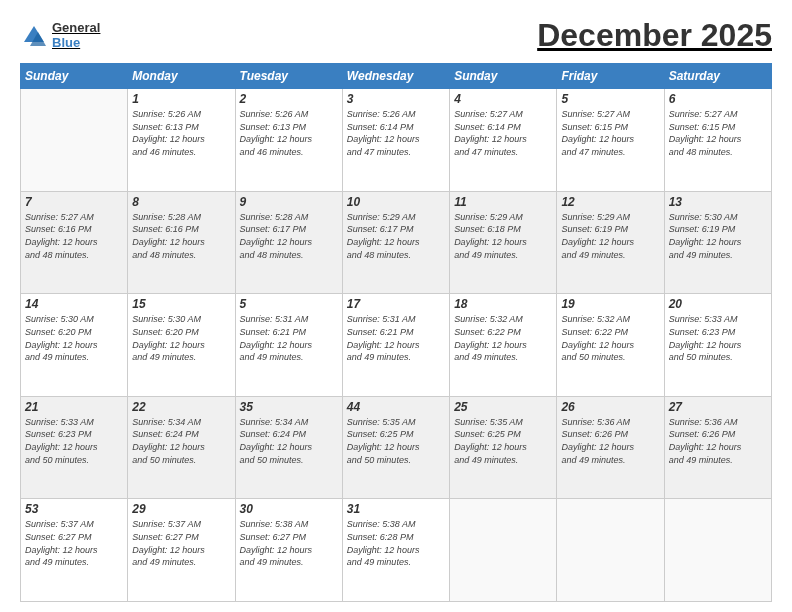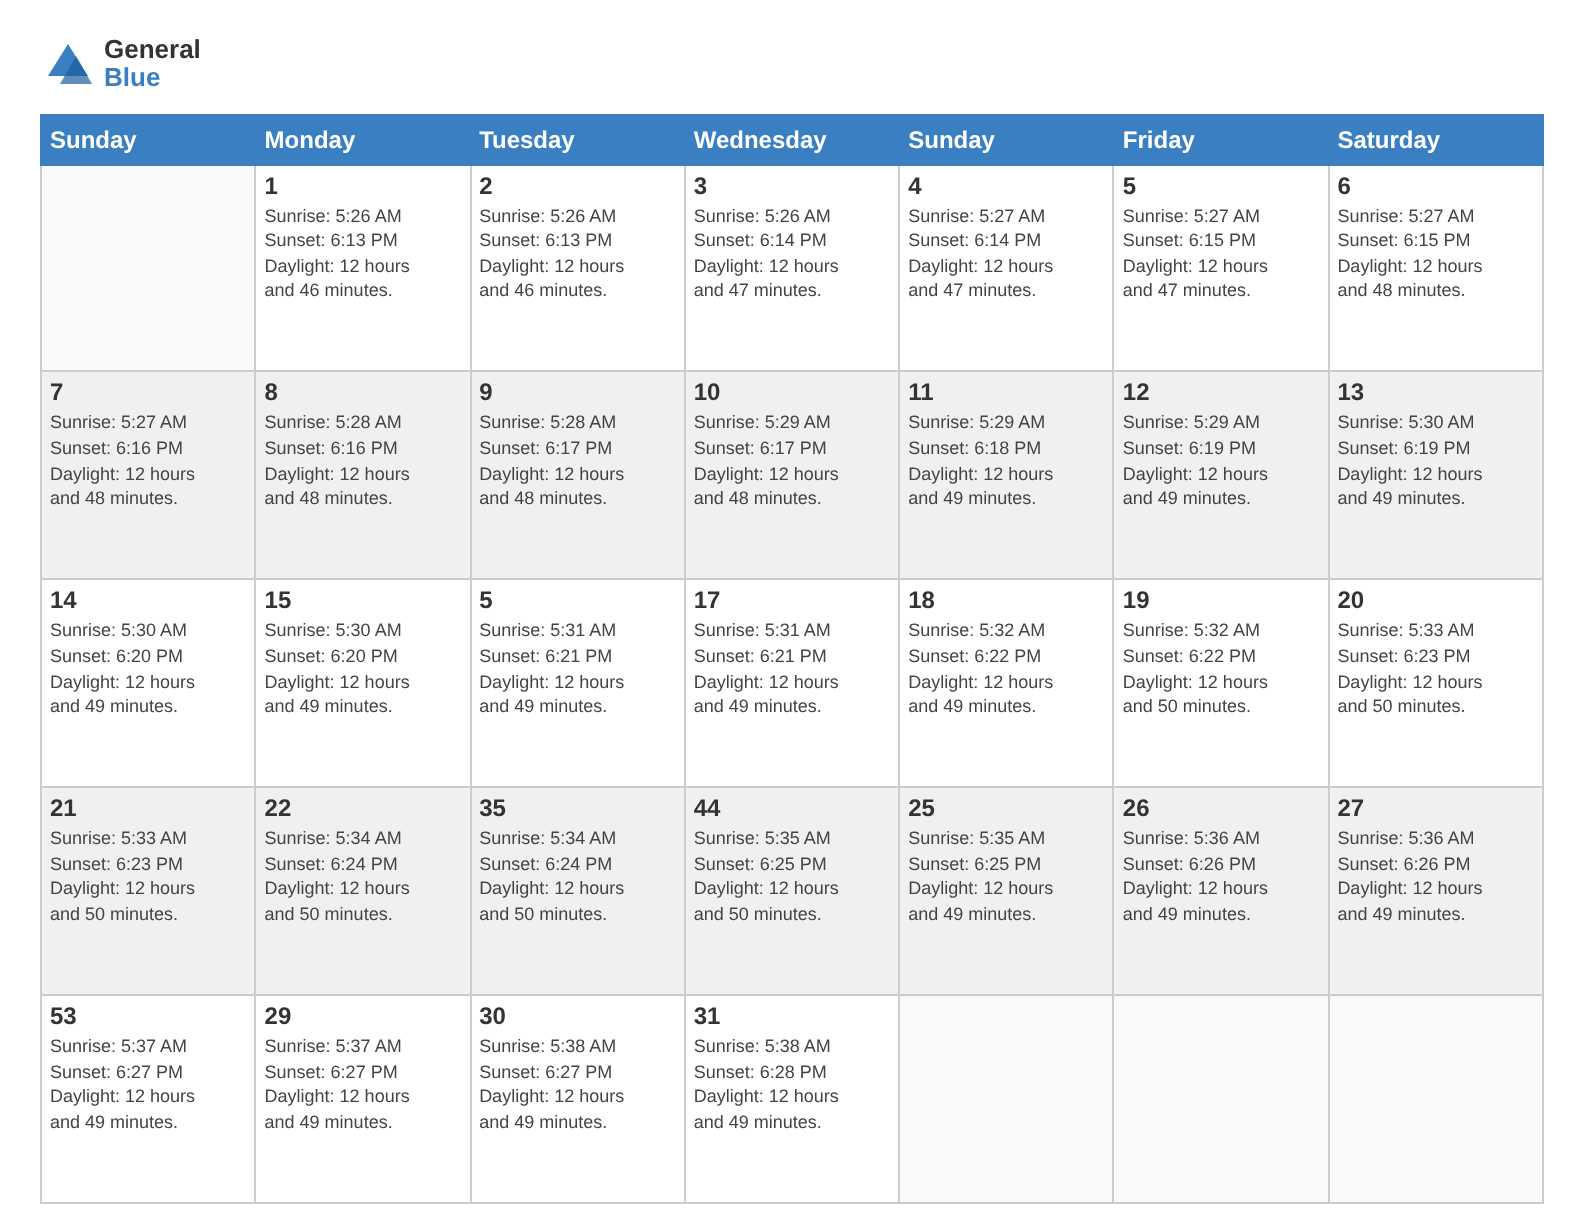--- a/index.html
+++ b/index.html
@@ -15,20 +15,21 @@
       height: 612px;
       padding: 18px 20px 10px 20px;
       display: flex;
       flex-direction: column;
     }
     .header {
       display: flex;
       justify-content: space-between;
       align-items: center;
       margin-bottom: 10px;
+      text-decoration: underline;
     }
     .logo {
       display: flex;
       align-items: center;
       gap: 4px;
     }
     .logo-text {
       display: flex;
       flex-direction: column;
       font-size: 13px;
@@ -53,20 +54,21 @@
     .subtitle {
       font-size: 14px;
       color: #555;
     }
     .calendar {
       flex: 1;
       border: 1px solid #ccc;
       border-collapse: collapse;
       width: 100%;
       table-layout: fixed;
+      font-style: italic;
     }
     .calendar th {
       background: #3a7fc1;
       color: #fff;
       font-size: 12px;
       font-weight: bold;
       padding: 5px 4px;
       text-align: left;
       border: 1px solid #3a7fc1;
     }
@@ -107,20 +109,21 @@
       <svg class="logo-icon" viewBox="0 0 28 28">
         <polygon points="14,4 24,20 4,20" fill="#3a7fc1"></polygon>
         <polygon points="18,10 26,24 10,24" fill="#1a5fa0" opacity="0.7"></polygon>
       </svg>
       <div class="logo-text">
         <span class="logo-general">General</span>
         <span class="logo-blue">Blue</span>
       </div>
     </div>
     <div class="title-block">
+      <div class="month-title">December 2025</div>
     </div>
   </div>
 
   <table class="calendar">
     <thead>
       <tr>
         <th>Sunday</th>
         <th>Monday</th>
         <th>Tuesday</th>
         <th>Wednesday</th>

